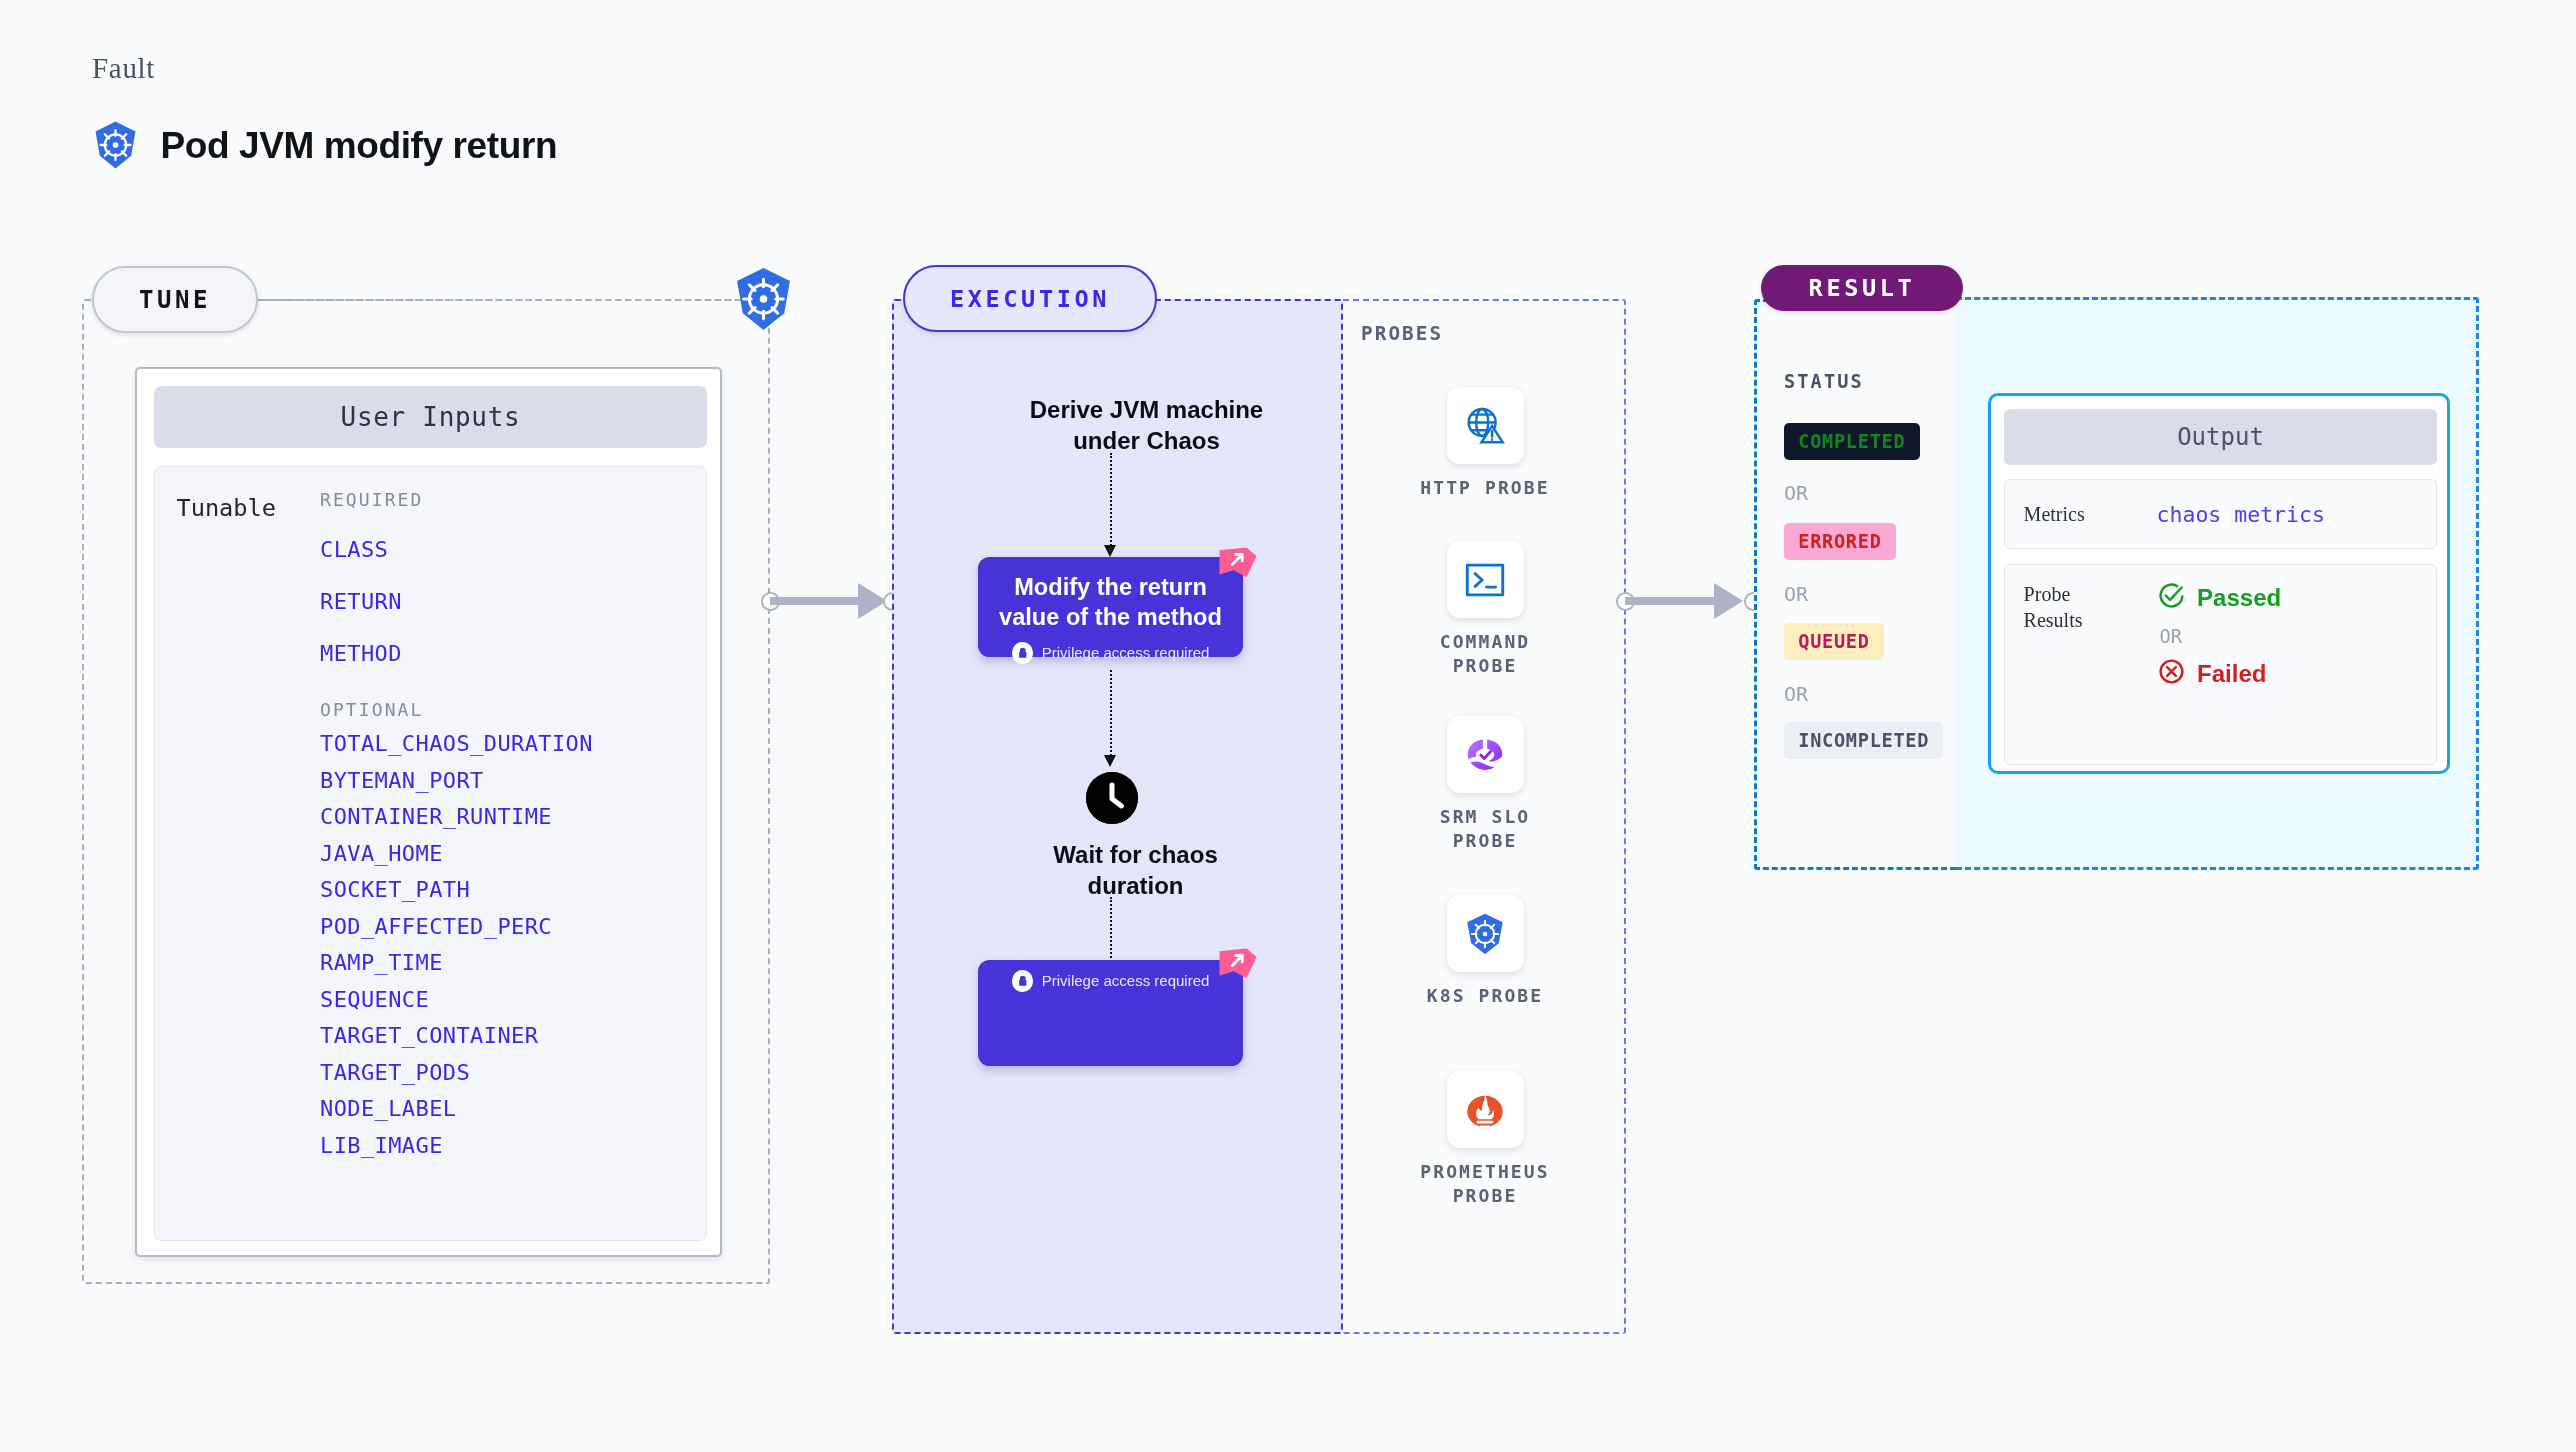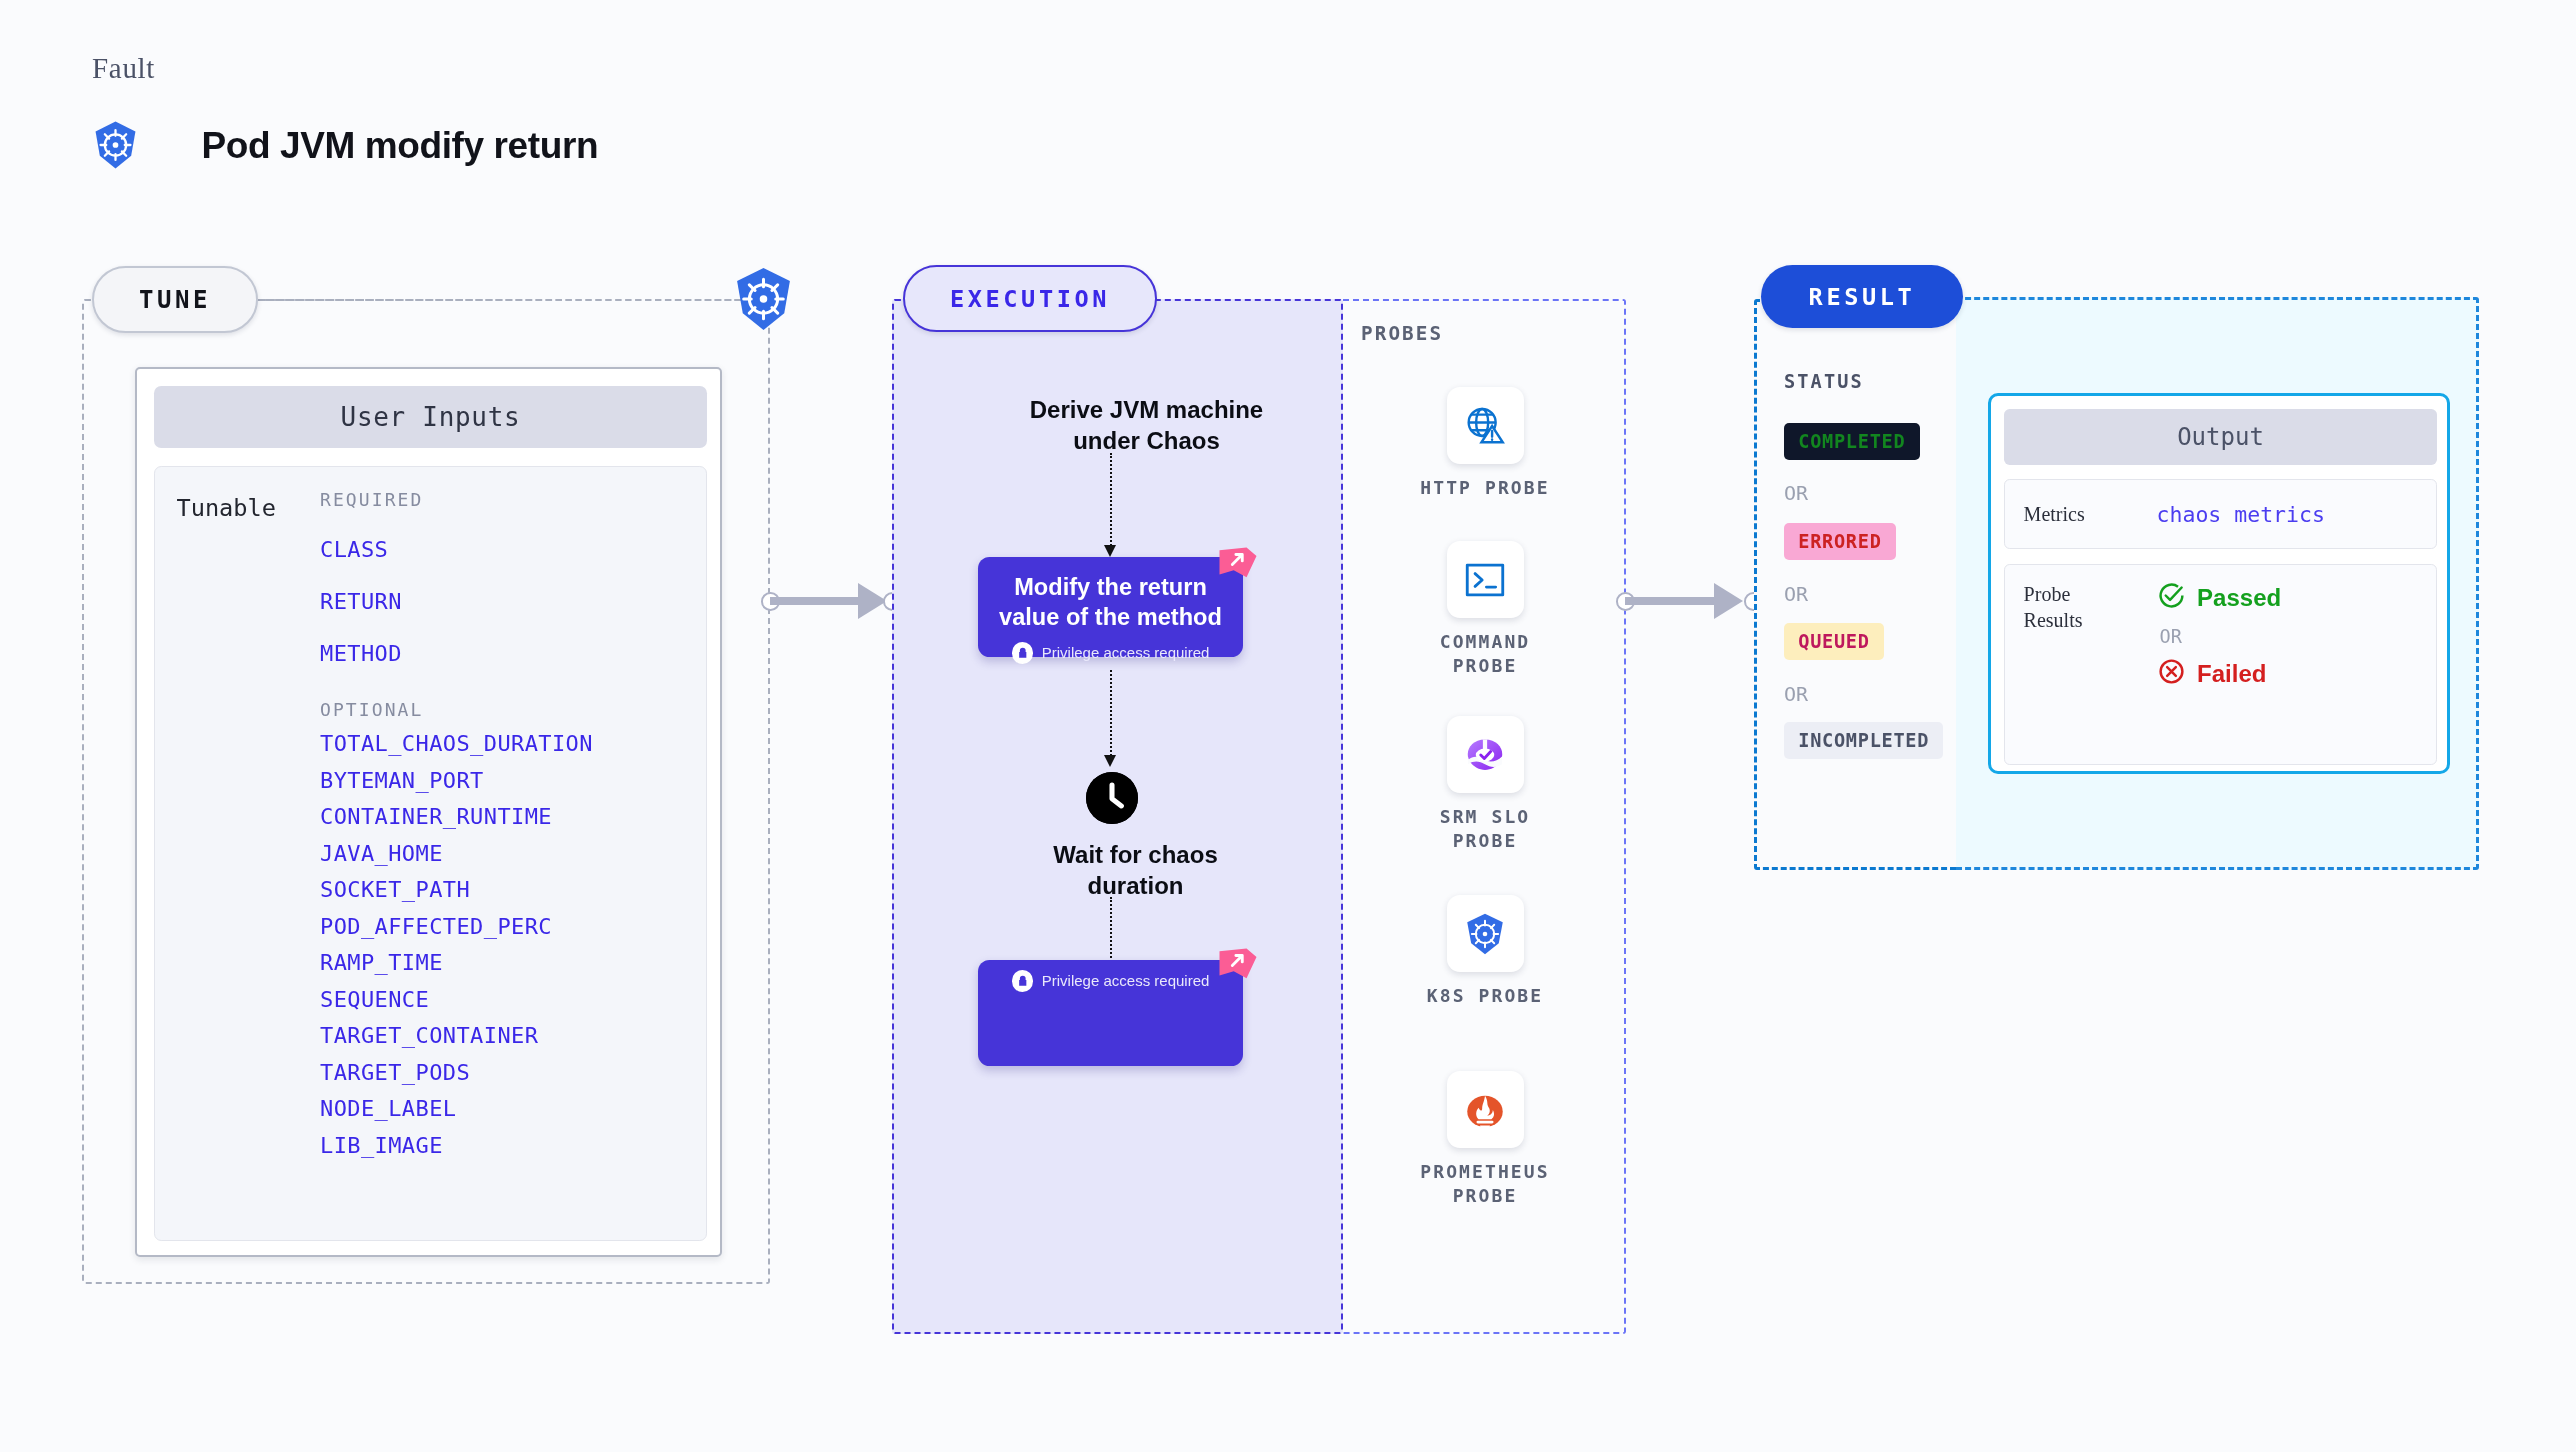--- a/index.html
+++ b/index.html
@@ -10,21 +10,21 @@
     position:relative;overflow:hidden;
   }
 
   
   #fault-label{
     position:absolute;left:92px;top:52px;
     font-family:Liberation Serif, serif;
     font-size:29px;color:#4b5267;letter-spacing:0.7px;
   }
   #fault-title-row{position:absolute;left:92px;top:120px;display:flex;align-items:center;gap:21.5px;}
-  #fault-title{font-size:37px;font-weight:bold;color:#11131a;letter-spacing:-0.4px;margin-left:41px;}
+  #fault-title{font-size:37px;font-weight:bold;color:#11131a;letter-spacing:-0.4px;}
 
   
   .dashed{position:absolute;box-sizing:border-box;}
   .pill{
     position:absolute;display:flex;align-items:center;justify-content:center;
     box-sizing:border-box;border-radius:716px;
     font-family:"DejaVu Sans Mono","Liberation Mono",monospace;
     font-weight:bold;letter-spacing:3.6px;
     box-shadow:0 2.1px 5.7px rgba(20,30,60,.13);
   }
@@ -109,21 +109,21 @@
     display:flex;align-items:center;justify-content:center;
   }
   .probe-label{
     margin-top:11.5px;
     font-family:"DejaVu Sans Mono","Liberation Mono",monospace;
     font-size:18px;color:#5b6275;letter-spacing:2.1px;font-weight:bold;line-height:1.35;
   }
 
   
   #result-panel{left:1754px;top:299px;width:202px;height:571px;border:3.6px dashed #0b79d0;border-right:none;border-radius:2.9px 0 0 2.9px;background:#fafbfd;}
-  #result-pill{left:1761px;top:265px;width:202px;height:63px;background:#1d4ed8;color:#fff;font-size:23.6px;border:none;}
+  #result-pill{left:1761px;top:265px;width:202px;height:46px;background:#701a75;color:#fff;font-size:23.6px;border:none;}
   #output-region{left:1956px;top:297px;width:523px;height:573px;border:3.6px dashed #1e87dc;border-left:none;border-radius:0 2.9px 2.9px 0;background:#edfaff;}
   #status-label{
     position:absolute;left:1784px;top:371px;
     font-family:"DejaVu Sans Mono","Liberation Mono",monospace;
     font-size:18.6px;color:#4b5267;letter-spacing:2.1px;font-weight:bold;
   }
   .badge{
     position:absolute;left:1784px;box-sizing:border-box;
     padding:7.9px 14.3px;border-radius:5px;
     font-family:"DejaVu Sans Mono","Liberation Mono",monospace;

